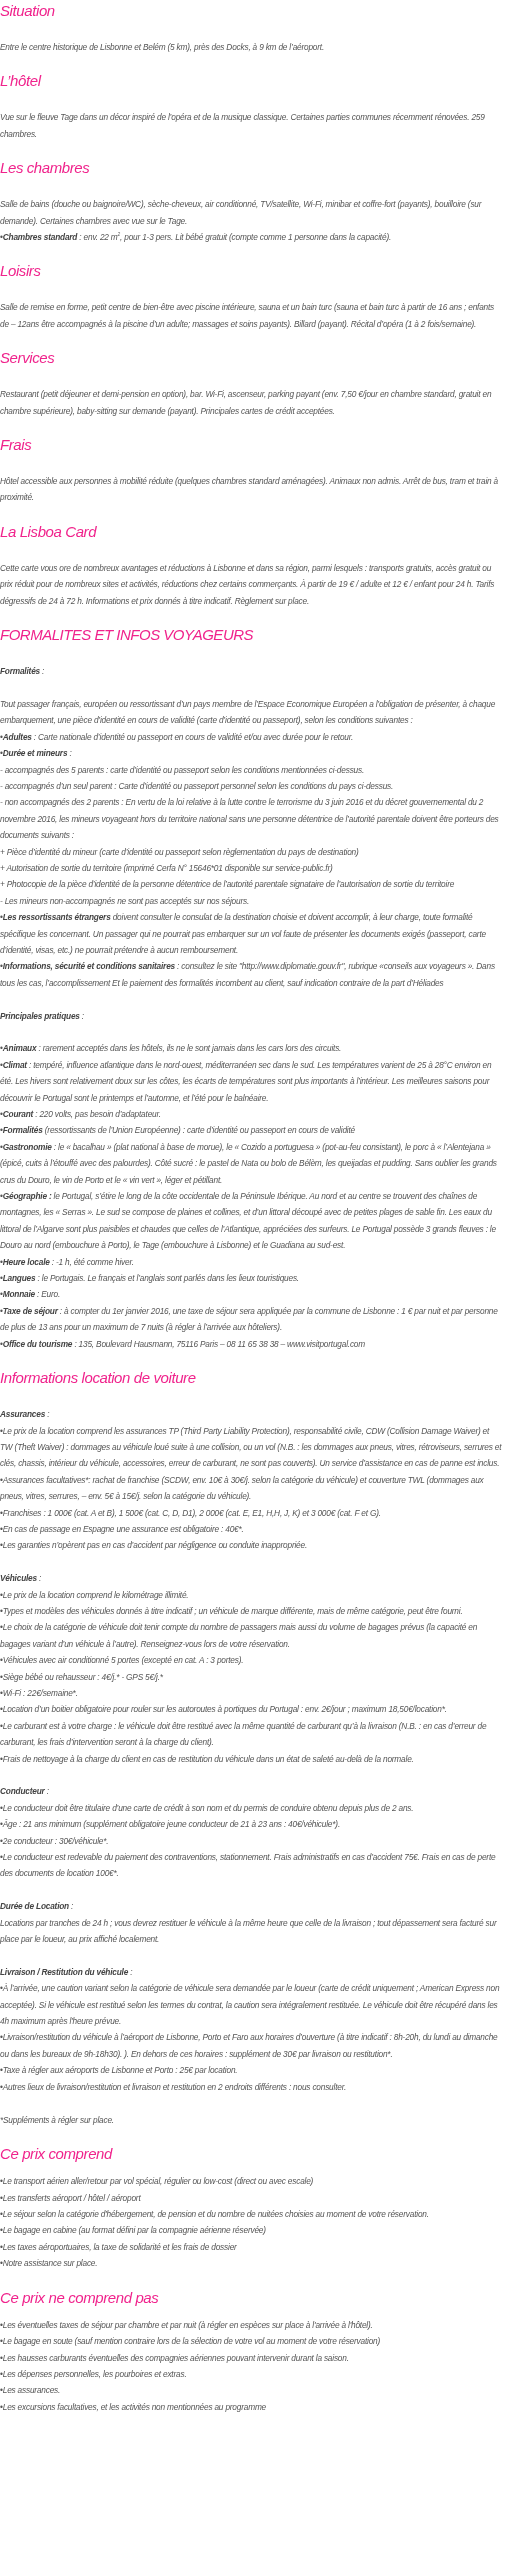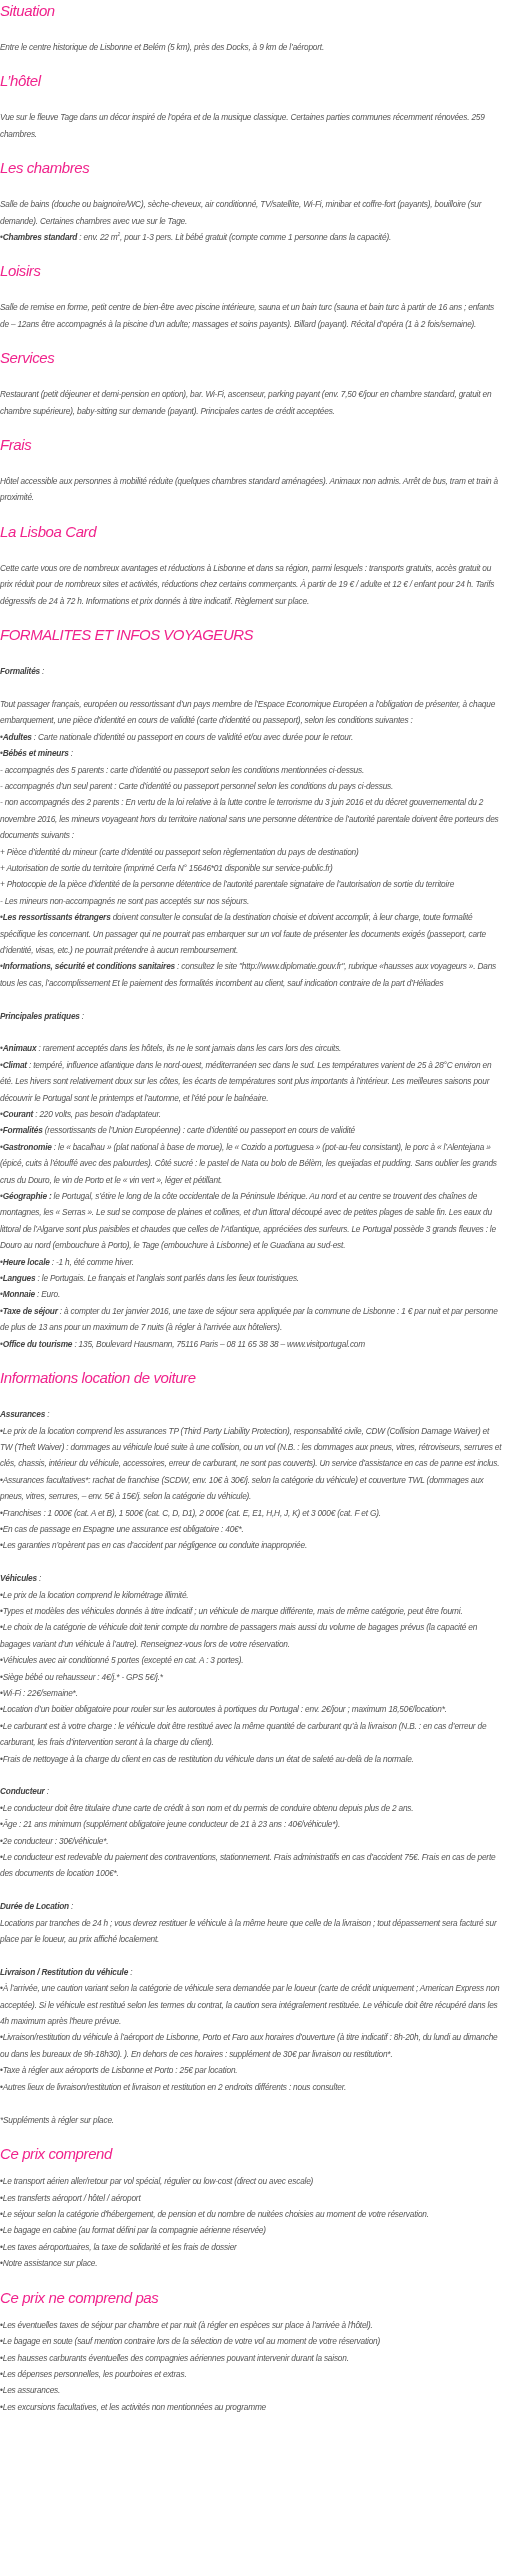--- a/index.html
+++ b/index.html
@@ -75,30 +75,30 @@
     <h2>La Lisboa Card</h2>
     <p class="lead">Cette carte vous ore de nombreux avantages et réductions à Lisbonne et dans sa région, parmi lesquels : transports gratuits, accès gratuit ou prix réduit pour de nombreux sites et activités, réductions chez certains commerçants. À partir de 19 € / adulte et 12 € / enfant pour 24 h. Tarifs dégressifs de 24 à 72 h. Informations et prix donnés à titre indicatif. Règlement sur place.</p>
   </section>
 
   <section class="sec">
     <h2 class="caps">FORMALITES ET INFOS VOYAGEURS</h2>
     <p class="lead"><b>Formalités</b><span> :</span></p>
     <div class="gap"></div>
     <p>Tout passager français, européen ou ressortissant d’un pays membre de l’Espace Economique Européen a l’obligation de présenter, à chaque embarquement, une pièce d’identité en cours de validité (carte d’identité ou passeport), selon les conditions suivantes :</p>
     <p class="bul"><b>Adultes</b><span> : Carte nationale d’identité ou passeport en cours de validité et/ou avec durée pour le retour.</span></p>
-    <p class="bul"><b>Bébés et mineurs</b><span> :</span></p>
+    <p class="bul"><b>Durée et mineurs</b><span> :</span></p>
     <p>- accompagnés des 5 parents : carte d’identité ou passeport selon les conditions mentionnées ci-dessus.</p>
     <p>- accompagnés d’un seul parent : Carte d’identité ou passeport personnel selon les conditions du pays ci-dessus.</p>
     <p>- non accompagnés des 2 parents : En vertu de la loi relative à la lutte contre le terrorisme du 3 juin 2016 et du décret gouvernemental du 2 novembre 2016, les mineurs voyageant hors du territoire national sans une personne détentrice de l’autorité parentale doivent être porteurs des documents suivants :</p>
     <p>+ Pièce d’identité du mineur (carte d’identité ou passeport selon règlementation du pays de destination)</p>
     <p>+ Autorisation de sortie du territoire (imprimé Cerfa N° 15646*01 disponible sur service-public.fr)</p>
     <p>+ Photocopie de la pièce d’identité de la personne détentrice de l’autorité parentale signataire de l’autorisation de sortie du territoire</p>
     <p>- Les mineurs non-accompagnés ne sont pas acceptés sur nos séjours.</p>
     <p class="bul"><b>Les ressortissants étrangers</b><span> doivent consulter le consulat de la destination choisie et doivent accomplir, à leur charge, toute formalité spécifique les concernant. Un passager qui ne pourrait pas embarquer sur un vol faute de présenter les documents exigés (passeport, carte d’identité, visas, etc.) ne pourrait prétendre à aucun remboursement.</span></p>
-    <p class="bul"><b>Informations, sécurité et conditions sanitaires</b><span> : consultez le site "http://www.diplomatie.gouv.fr", rubrique «hausses aux voyageurs ». Dans tous les cas, l’accomplissement Et le paiement des formalités incombent au client, sauf indication contraire de la part d’Héliades</span></p>
+    <p class="bul"><b>Informations, sécurité et conditions sanitaires</b><span> : consultez le site "http://www.diplomatie.gouv.fr", rubrique «conseils aux voyageurs ». Dans tous les cas, l’accomplissement Et le paiement des formalités incombent au client, sauf indication contraire de la part d’Héliades</span></p>
     <div class="gap"></div>
     <p><b>Principales pratiques</b><span> :</span></p>
     <div class="gap"></div>
     <p class="bul"><b>Animaux</b><span> : rarement acceptés dans les hôtels, ils ne le sont jamais dans les cars lors des circuits.</span></p>
     <p class="bul"><b>Climat</b><span> : tempéré, influence atlantique dans le nord-ouest, méditerranéen sec dans le sud. Les températures varient de 25 à 28°C environ en été. Les hivers sont relativement doux sur les côtes, les écarts de températures sont plus importants à l’intérieur. Les meilleures saisons pour découvrir le Portugal sont le printemps et l’automne, et l’été pour le balnéaire.</span></p>
     <p class="bul"><b>Courant</b><span> : 220 volts, pas besoin d’adaptateur.</span></p>
     <p class="bul"><b>Formalités</b><span> (ressortissants de l’Union Européenne) : carte d’identité ou passeport en cours de validité</span></p>
     <p class="bul"><b>Gastronomie</b><span> : le « bacalhau » (plat national à base de morue), le « Cozido a portuguesa » (pot-au-feu consistant), le porc à « l’Alentejana » (épicé, cuits à l’étouffé avec des palourdes). Côté sucré : le pastel de Nata ou bolo de Bélèm, les queijadas et pudding. Sans oublier les grands crus du Douro, le vin de Porto et le « vin vert », léger et pétillant.</span></p>
     <p class="bul"><b>Géographie :</b><span> le Portugal, s’étire le long de la côte occidentale de la Péninsule Ibérique. Au nord et au centre se trouvent des chaînes de montagnes, les « Serras ». Le sud se compose de plaines et collines, et d’un littoral découpé avec de petites plages de sable fin. Les eaux du littoral de l’Algarve sont plus paisibles et chaudes que celles de l’Atlantique, appréciées des surfeurs. Le Portugal possède 3 grands fleuves : le Douro au nord (embouchure à Porto), le Tage (embouchure à Lisbonne) et le Guadiana au sud-est.</span></p>
     <p class="bul"><b>Heure locale</b><span> : -1 h, été comme hiver.</span></p>

